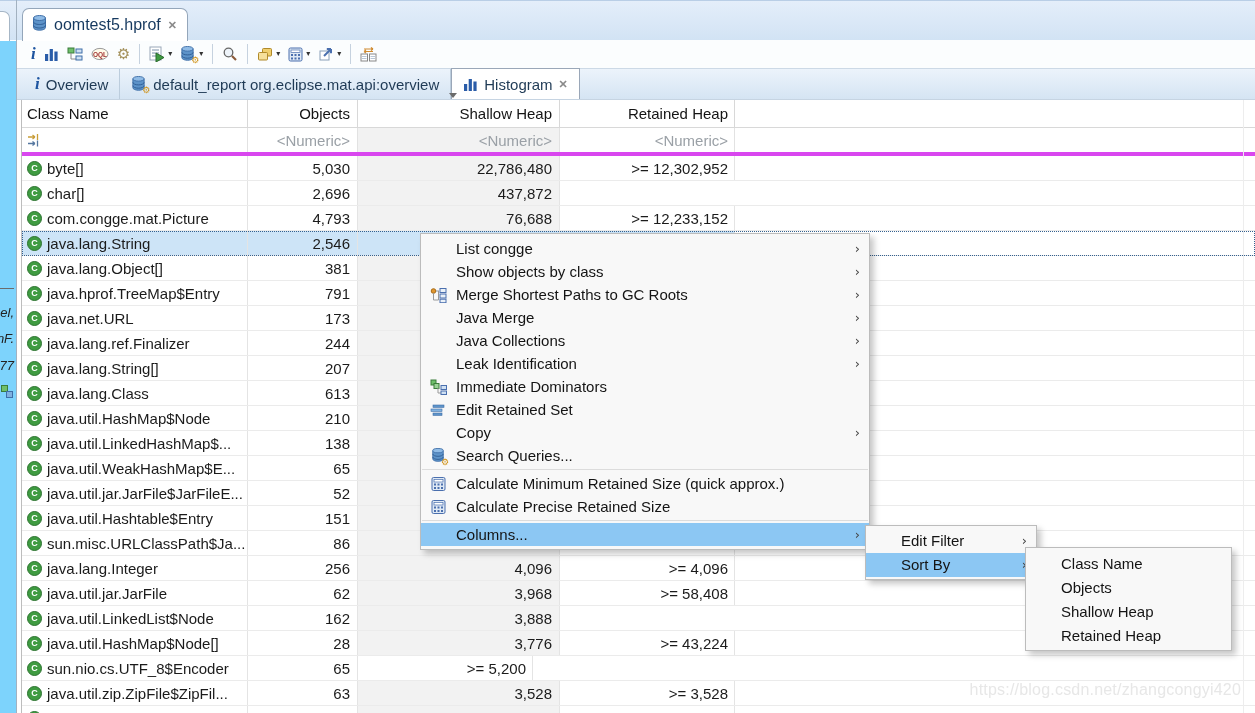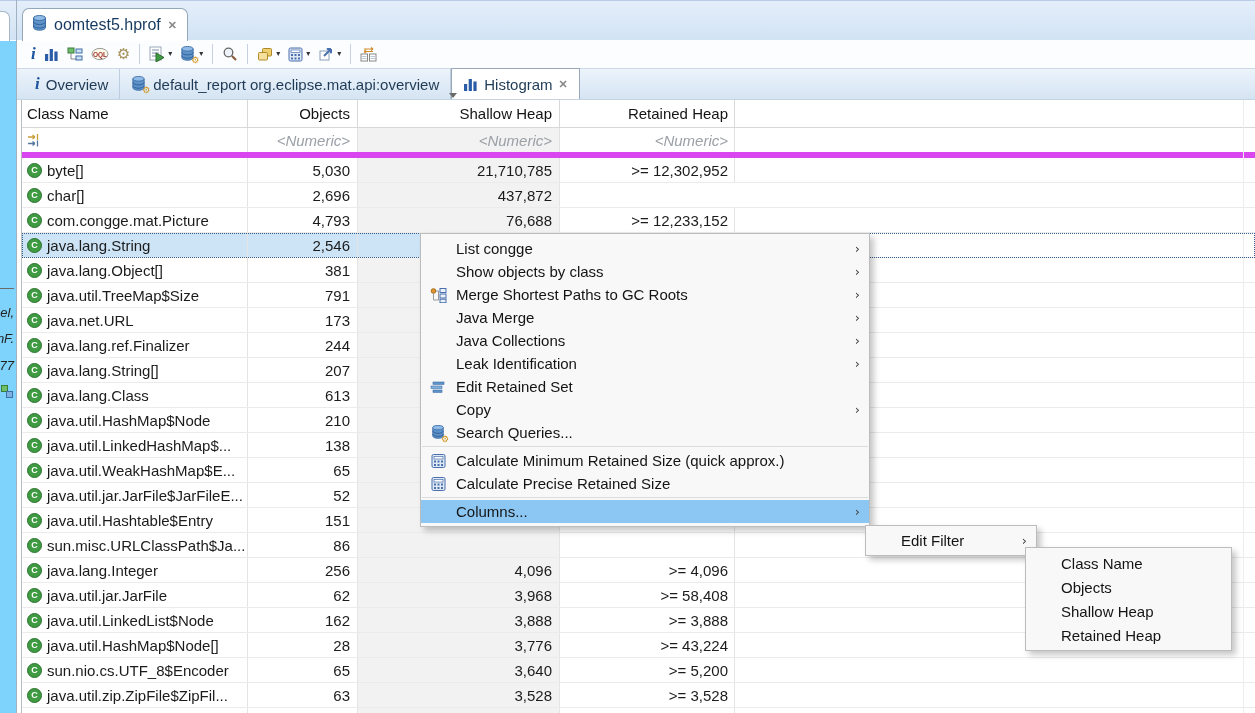--- a/index.html
+++ b/index.html
@@ -35,21 +35,21 @@
             display:flex;align-items:flex-end;padding-left:7px;box-sizing:border-box;}
   .vtab{display:flex;align-items:center;gap:6px;padding:0 11px;font-size:15px;color:#1f3a55;
         border-right:1px solid #bccddd;height:30px;box-sizing:border-box;}
   .vtab.sel{background:#fff;border:1px solid #9aa7b8;border-bottom:none;height:31px;z-index:2;position:relative;}
 
   
   .table-area{position:absolute;left:21px;right:0;top:100px;bottom:0;background:#fff;
               border-left:1px solid #bdbdbd;overflow:hidden;z-index:1;}
   .thead{display:flex;height:27px;border-bottom:1px solid #d8d8d8;font-size:15px;color:#141414;}
   .th{display:flex;align-items:center;border-right:1px solid #d8d8d8;box-sizing:border-box;height:27px;}
-  .tfilter{display:flex;height:24px;border-bottom:6px solid #d946ef;font-size:15px;color:#9aa0a6;font-style:italic;}
+  .tfilter{display:flex;height:24px;border-bottom:4px solid #d946ef;font-size:15px;color:#9aa0a6;}
   .tf{display:flex;align-items:center;border-right:1px solid #e2e2e2;box-sizing:border-box;height:24px;}
   .trow{display:flex;height:24px;border-bottom:1px solid #ebebeb;font-size:15px;color:#1b1b1b;}
   .td{display:flex;align-items:center;border-right:1px solid #e4e4e4;box-sizing:border-box;height:24px;
       white-space:nowrap;overflow:hidden;}
   .c0{width:226px;padding-left:5px;gap:5px;}
   .c1{width:110px;justify-content:flex-end;padding-right:7px;}
   .c2{width:202px;justify-content:flex-end;padding-right:7px;}
   .c3{width:175px;justify-content:flex-end;padding-right:6px;}
   .cfill{flex:1;border-right:none;}
   .sorted{background:#f2f2f2;}
@@ -246,21 +246,21 @@
         <div class="tf c2 sorted">&lt;Numeric&gt;</div>
         <div class="tf c3">&lt;Numeric&gt;</div>
         <div class="tf cfill"></div>
       </div>
       <div class="trow">
         <div class="td c0">
           <span class="cls">C</span>
           <span>byte[]</span>
         </div>
         <div class="td c1">5,030</div>
-        <div class="td c2 sorted">21,710,785</div>
+        <div class="td c2 sorted">22,786,480</div>
         <div class="td c3">&gt;= 12,302,952</div>
         <div class="td cfill"></div>
       </div>
       <div class="trow">
         <div class="td c0">
           <span class="cls">C</span>
           <span>char[]</span>
         </div>
         <div class="td c1">2,696</div>
         <div class="td c2 sorted">437,872</div>
@@ -292,21 +292,21 @@
           <span>java.lang.Object[]</span>
         </div>
         <div class="td c1">381</div>
         <div class="td c2 sorted"></div>
         <div class="td c3"></div>
         <div class="td cfill"></div>
       </div>
       <div class="trow">
         <div class="td c0">
           <span class="cls">C</span>
-          <span>java.util.TreeMap$Size</span>
+          <span>java.hprof.TreeMap$Entry</span>
         </div>
         <div class="td c1">791</div>
         <div class="td c2 sorted"></div>
         <div class="td c3"></div>
         <div class="td cfill"></div>
       </div>
       <div class="trow">
         <div class="td c0">
           <span class="cls">C</span>
           <span>java.net.URL</span>
@@ -426,40 +426,38 @@
         <div class="td c3">&gt;= 58,408</div>
         <div class="td cfill"></div>
       </div>
       <div class="trow">
         <div class="td c0">
           <span class="cls">C</span>
           <span>java.util.LinkedList$Node</span>
         </div>
         <div class="td c1">162</div>
         <div class="td c2 sorted">3,888</div>
-        <div class="td c3">&gt;= 3,888</div>
         <div class="td cfill"></div>
       </div>
       <div class="trow">
         <div class="td c0">
           <span class="cls">C</span>
           <span>java.util.HashMap$Node[]</span>
         </div>
         <div class="td c1">28</div>
         <div class="td c2 sorted">3,776</div>
         <div class="td c3">&gt;= 43,224</div>
         <div class="td cfill"></div>
       </div>
       <div class="trow">
         <div class="td c0">
           <span class="cls">C</span>
           <span>sun.nio.cs.UTF_8$Encoder</span>
         </div>
         <div class="td c1">65</div>
-        <div class="td c2 sorted">3,640</div>
         <div class="td c3">&gt;= 5,200</div>
         <div class="td cfill"></div>
       </div>
       <div class="trow">
         <div class="td c0">
           <span class="cls">C</span>
           <span>java.util.zip.ZipFile$ZipFil...</span>
         </div>
         <div class="td c1">63</div>
         <div class="td c2 sorted">3,528</div>
@@ -504,20 +502,30 @@
         <span>Java Merge</span>
         <span class="arrow">›</span>
       </div>
       <div class="mi">
         <span>Java Collections</span>
         <span class="arrow">›</span>
       </div>
       <div class="mi">
         <span>Leak Identification</span>
         <span class="arrow">›</span>
+      </div>
+      <div class="mi">
+        <span class="mic"><svg width="17" height="16" viewBox="0 0 17 16">
+            <rect x="1" y="1" width="5" height="5" fill="#6fbf6a" stroke="#3a7d3a"></rect>
+            <rect x="4" y="4.5" width="5" height="5" fill="#9ad295" stroke="#3a7d3a"></rect>
+            <path d="M8 9v5h3" fill="none" stroke="#999"></path>
+            <rect x="11" y="6.5" width="5.5" height="4" fill="#cfe0f2" stroke="#4a6fae"></rect>
+            <rect x="11" y="12" width="5.5" height="3.5" fill="#cfe0f2" stroke="#4a6fae"></rect>
+          </svg></span>
+        <span>Immediate Dominators</span>
       </div>
       <div class="mi">
         <span class="mic"><svg width="16" height="14" viewBox="0 0 16 14">
             <rect x="3" y="2" width="11" height="2.4" fill="#5d93c9" stroke="#3f6fa8" stroke-width="0.6"></rect>
             <rect x="1" y="6" width="11" height="2.4" fill="#7fb1e0" stroke="#3f6fa8" stroke-width="0.6"></rect>
             <rect x="3" y="10" width="9" height="2.4" fill="#5d93c9" stroke="#3f6fa8" stroke-width="0.6"></rect>
           </svg></span>
         <span>Edit Retained Set</span>
       </div>
       <div class="mi">
@@ -567,20 +575,24 @@
       <div class="mi hl">
         <span>Columns...</span>
         <span class="arrow">›</span>
       </div>
     </div>
   <div class="menu" id="sub1">
       <div class="mi">
         <span>Edit Filter</span>
         <span class="arrow">›</span>
       </div>
+      <div class="mi hl">
+        <span>Sort By</span>
+        <span class="arrow">›</span>
+      </div>
     </div>
   <div class="menu" id="sub2">
       <div class="mi">
         <span>Class Name</span>
       </div>
       <div class="mi">
         <span>Objects</span>
       </div>
       <div class="mi">
         <span>Shallow Heap</span>
@@ -595,13 +607,14 @@
       <div class="fragtext" style="top: 264px;">el,</div>
       <div class="fragtext" style="top: 290px;">nF.</div>
       <div class="fragtext" style="top: 317px;">77</div>
       <div class="fragicon" style="top: 344px;">
         <span class="sq1"></span>
         <span class="sq2"></span>
       </div>
     </div>
   <div class="vline"></div>
 
+  <div class="watermark">https://blog.csdn.net/zhangcongyi420</div>
 </div>
 
 </body></html>

